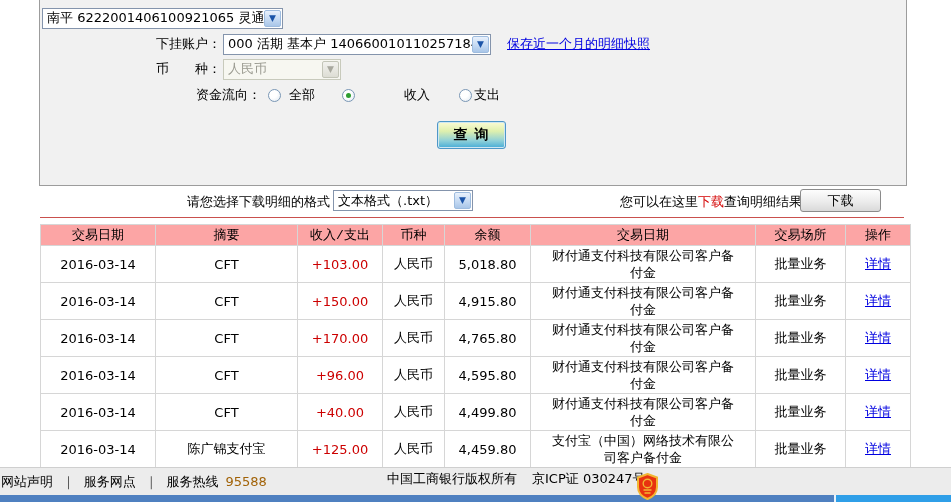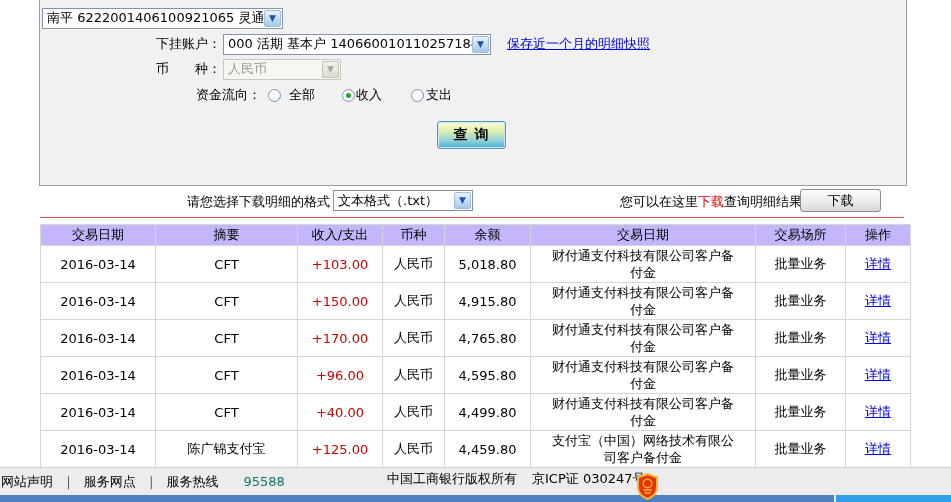--- a/index.html
+++ b/index.html
@@ -44,21 +44,21 @@
     width:13px; height:13px; border-radius:50%; border:1px solid #7a97b5;
     background:radial-gradient(circle at 35% 35%, #ffffff 40%, #dde7f0 100%);
     display:inline-block; position:relative;
   }
   .radio-icon.checked::after {
     content:""; position:absolute; left:3px; top:3px; right:3px; bottom:3px;
     border-radius:50%; background:#2e9e31;
   }
   .radio-label { margin-left:5px; }
   .ro-1 { margin-left:0; } .ro-1 .radio-label { margin-left:8px; }
-  .ro-2 { margin-left:27px; } .ro-2 .radio-label { margin-left:1px; }
+  .ro-2 { margin-left:27px;gap:48px; } .ro-2 .radio-label { margin-left:1px; }
   .ro-3 { margin-left:29px; } .ro-3 .radio-label { margin-left:2px; }
 
   .query-btn {
     position:absolute; left:397px; top:123px; width:69px; height:28px;
     border:1px solid #4e97c8; border-radius:3px;
     background:linear-gradient(180deg,#fbfbd5 0%,#dff0ad 35%,#8fd0d8 72%,#45abd7 100%);
     box-shadow:0 0 0 1px #cfe7f2 inset;
     font-family:inherit; font-size:14px; font-weight:bold; color:#000;
     cursor:pointer; letter-spacing:1px;
   }
@@ -83,35 +83,35 @@
 
   
   .tx-table {
     position:absolute; left:40px; top:224px; width:870px;
     border-collapse:collapse; table-layout:fixed; font-size:13px;
   }
   .tx-table th, .tx-table td {
     border:1px solid #d6d6d6; text-align:center; vertical-align:middle;
     font-weight:normal; padding:1px 2px; overflow:hidden;
   }
-  .tx-table th { background:#c4b5fd; height:18px; }
+  .tx-table th { background:#fca5a5; height:18px;font-family:Liberation Mono, monospace; }
   .tx-table td { background:#ffffff; height:36px; }
   .c-amount { color:#cc0000; }
   .c-party span { display:inline-block; max-width:188px; line-height:17px; }
   .c-op a { color:#0000e0; text-decoration:underline; cursor:pointer; }
 
   
   .footer {
     position:absolute; left:0; top:467px; width:951px; height:28px;
     background:#ececec; border-top:1px solid #cfcfcf;
   }
   .footer-left { position:absolute; left:1px; top:0; height:27px; display:flex; align-items:center; white-space:nowrap; }
   .footer-sep { margin:0 9px; color:#333; }
   .footer-link { cursor:pointer; }
-  .hotline-num { color:#0f766e; margin-left:25px; }
+  .hotline-num { color:#a16207; margin-left:7px; }
   .footer-center { position:absolute; left:387px; top:0; height:21px; display:flex; align-items:center; white-space:nowrap; }
   .icp-text { margin-left:15px; }
   .icp-badge { position:absolute; left:636px; top:5px; width:23px; height:27px; z-index:5; }
 
   .bottom-bar { position:absolute; left:0; top:495px; width:951px; height:7px; background:#4f80c0; }
   .bottom-bar-right {
     position:absolute; left:834px; top:0; width:117px; height:7px;
     background:#2f9fe8; border-left:2px solid #e8f2fa;
   }
 </style>

